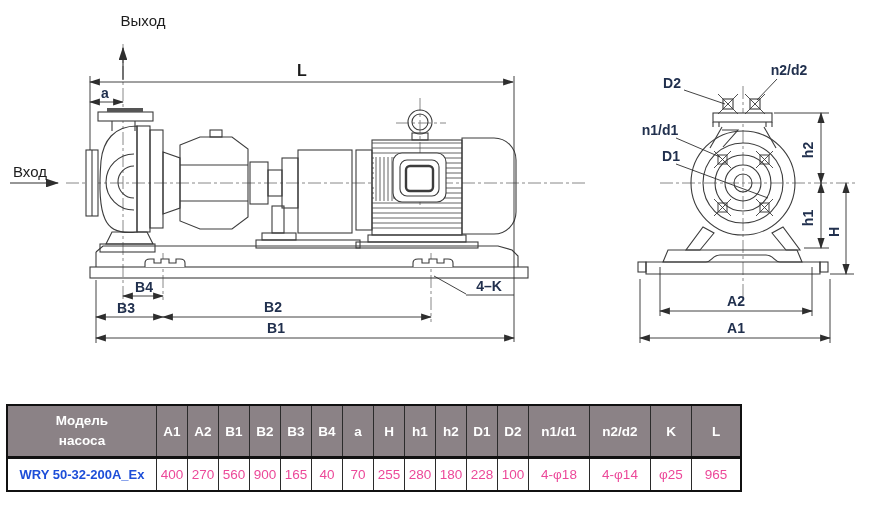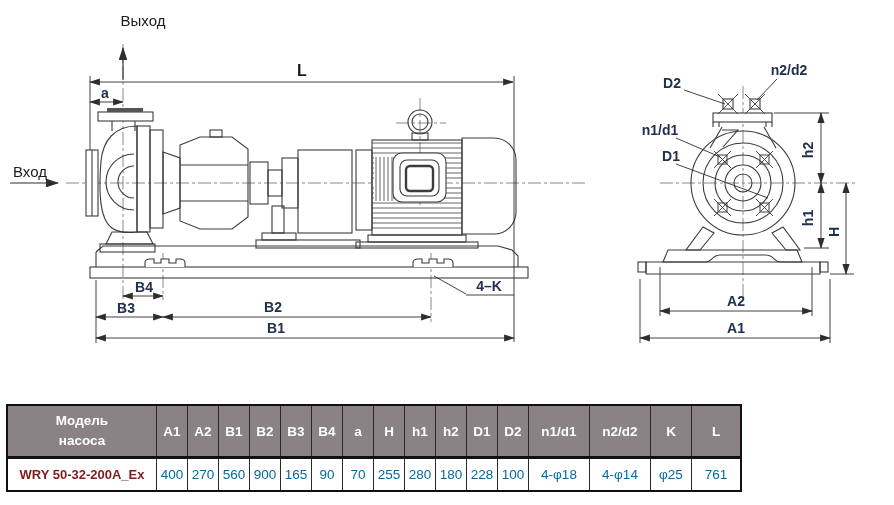--- a/index.html
+++ b/index.html
@@ -11,23 +11,23 @@
   .dim{font-size:14px;font-weight:700;fill:#21304e;}
   .dimbig{font-size:16px;font-weight:700;fill:#1c1c1c;}
   
   #spec-table{position:absolute;left:6px;top:404px;width:736px;
     border-collapse:collapse;table-layout:fixed;}
   #spec-table th,#spec-table td{border:1px solid #2b2b2b;text-align:center;
     overflow:hidden;white-space:nowrap;}
   #spec-table thead th{background:#8b8286;color:#ffffff;font-size:13.5px;
     font-weight:700;height:48px;border-bottom:3px solid #111;white-space:normal;}
   #spec-table{border:2px solid #111;}
-  #spec-table tbody td{background:#ffffff;color:#0369a1;font-size:13.5px;
+  #spec-table tbody td{background:#ffffff;color:#ec4899;font-size:13.5px;
     height:29px;border-top:none;}
-  #spec-table tbody td:first-child{font-weight:700;color:#7f1d1d;font-size:13px;}
+  #spec-table tbody td:first-child{font-weight:700;color:#1d4ed8;font-size:13px;}
   #spec-table th:first-child{width:146px;}
   #spec-table th:first-child span{display:inline-block;max-width:64px;line-height:1.5;}
   #spec-table th.wc{width:58px;}
   #spec-table th.kc{width:38px;}
   #spec-table th.lc{width:46px;}
 </style>
 </head>
 <body>
 
 <svg id="drawing" width="894" height="400" viewBox="0 0 894 400">
@@ -249,26 +249,26 @@
     </tr>
   </thead>
   <tbody>
     <tr>
       <td>WRY 50-32-200A_Ex</td>
       <td>400</td>
       <td>270</td>
       <td>560</td>
       <td>900</td>
       <td>165</td>
-      <td>90</td>
+      <td>40</td>
       <td>70</td>
       <td>255</td>
       <td>280</td>
       <td>180</td>
       <td>228</td>
       <td>100</td>
       <td>4-φ18</td>
       <td>4-φ14</td>
       <td>φ25</td>
-      <td>761</td>
+      <td>965</td>
     </tr>
   </tbody>
 </table>
 
 </body></html>

